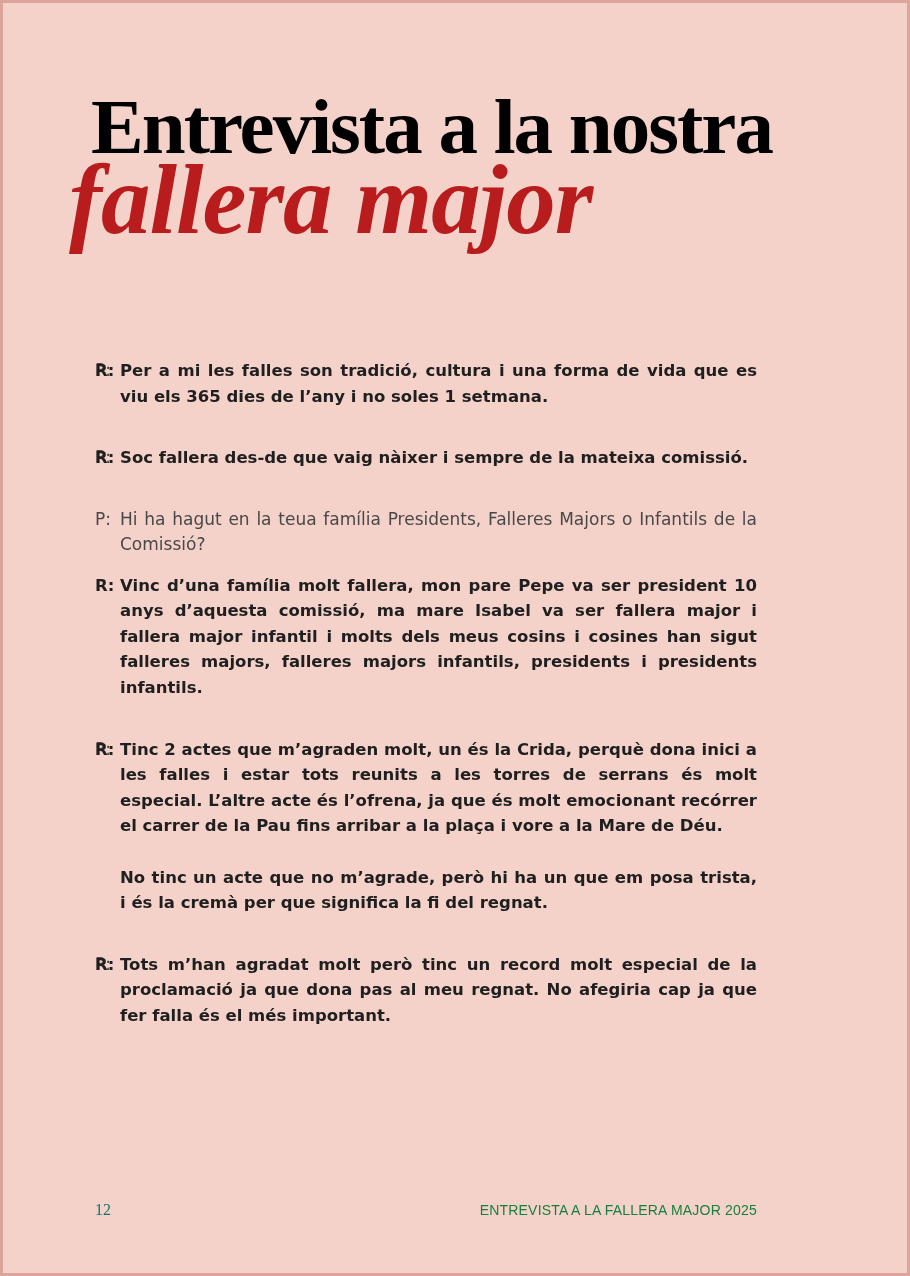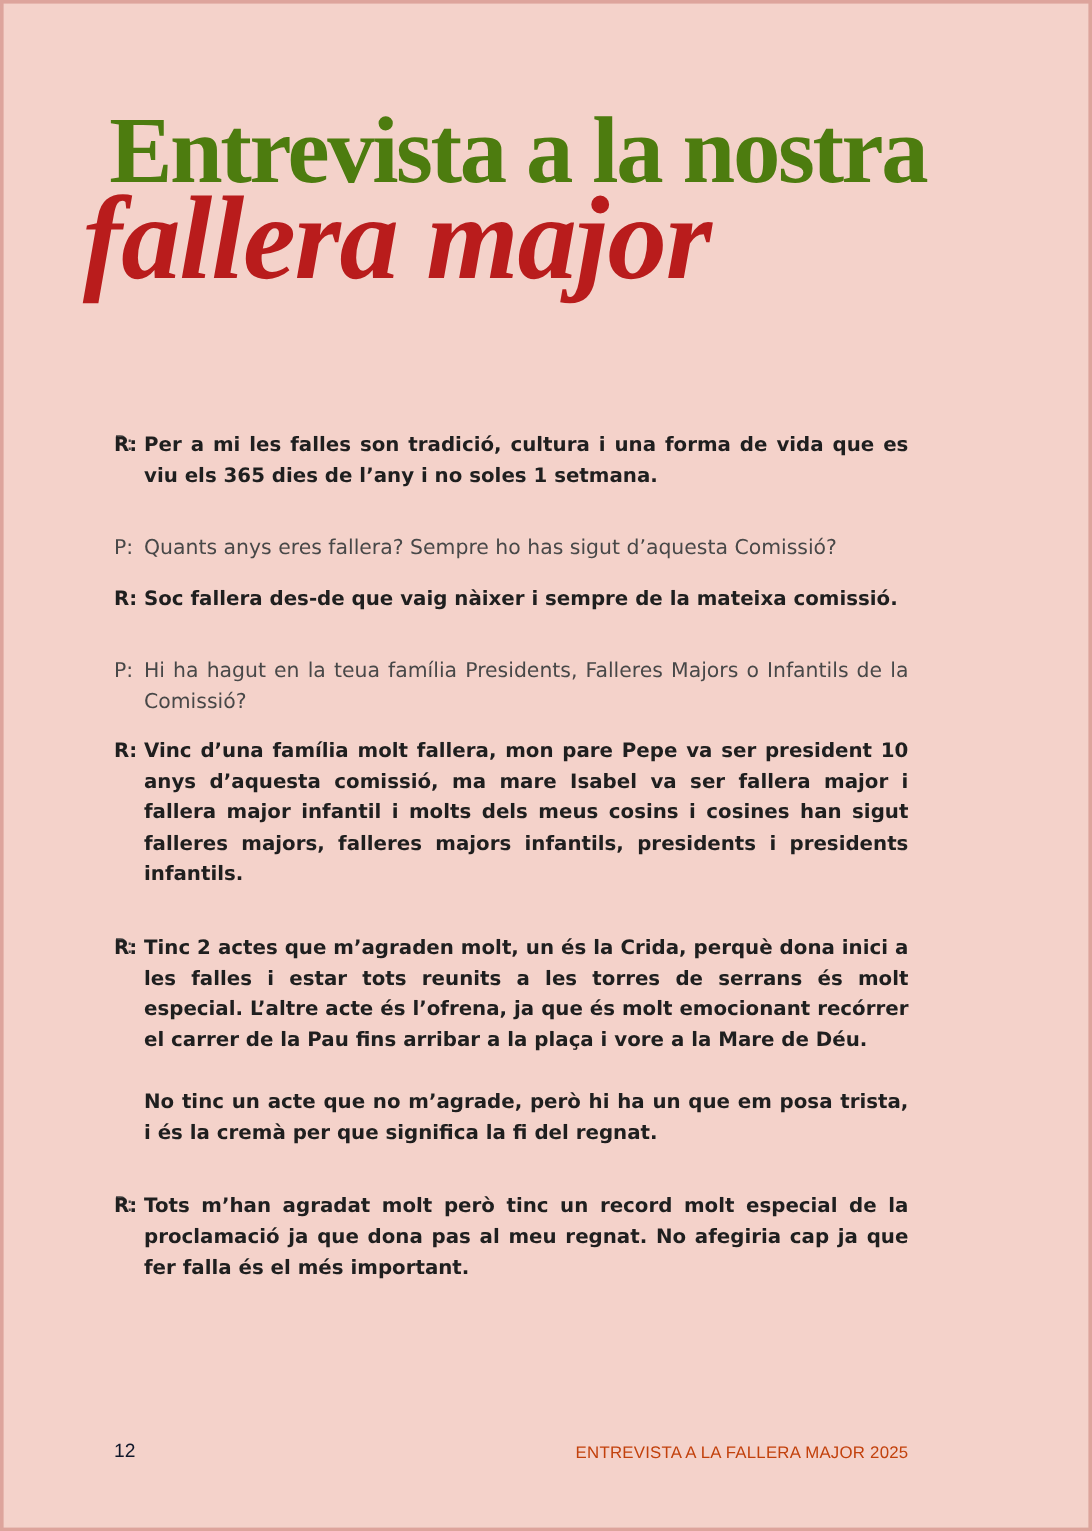--- a/index.html
+++ b/index.html
@@ -89,55 +89,55 @@
   }
 
   .page-number {
     color: #d7452d;
     font-family: "Liberation Sans", sans-serif;
     font-size: 16px;
     font-weight: 400;
   }
 
   .running-title {
-    color: #c2410c;
+    color: #15803d;
     font-family: "Liberation Sans", sans-serif;
     font-size: 14px;
     letter-spacing: 0.2px;
     font-weight: 400;
   }
 </style>
 </head>
 <body style="background: rgb(244, 210, 202); border-color: rgb(221, 164, 156);">
 
 <header class="title-block">
-  <h1 class="title-line1" style="color: #4d7c0f;">Entrevista a la nostra</h1>
+  <h1 class="title-line1" style="color: #000000;">Entrevista a la nostra</h1>
   <h1 class="title-line2" style="color: #b91c1c;">fallera major</h1>
 </header>
 
 <main class="qa-list" id="qa-list">
     <section class="qa-block">
       <p class="question"><span class="prefix">P:</span></p>
       <p class="answer"><span class="prefix">R:</span><span>Per a mi les falles son tradició, cultura i una forma de vida que es viu els 365 dies de l’any i no soles 1 setmana.</span></p>
     </section>
     <section class="qa-block">
-      <p class="question"><span class="prefix">P:</span><span>Quants anys eres fallera? Sempre ho has sigut d’aquesta Comissió?</span></p>
+      <p class="question"><span class="prefix">P:</span></p>
       <p class="answer"><span class="prefix">R:</span><span>Soc fallera des-de que vaig nàixer i sempre de la mateixa comissió.</span></p>
     </section>
     <section class="qa-block">
       <p class="question"><span class="prefix">P:</span><span>Hi ha hagut en la teua família Presidents, Falleres Majors o Infantils de la Comissió?</span></p>
       <p class="answer"><span class="prefix">R:</span><span>Vinc d’una família molt fallera, mon pare Pepe va ser president 10 anys d’aquesta comissió, ma mare Isabel va ser fallera major i fallera major infantil i molts dels meus cosins i cosines han sigut falleres majors, falleres majors infantils, presidents i presidents infantils.</span></p>
     </section>
     <section class="qa-block">
       <p class="question"><span class="prefix">P:</span></p>
       <p class="answer"><span class="prefix">R:</span><span>Tinc 2 actes que m’agraden molt, un és la Crida, perquè dona inici a les falles i estar tots reunits a les torres de serrans és molt especial. L’altre acte és l’ofrena, ja que és molt emocionant recórrer el carrer de la Pau fins arribar a la plaça i vore a la Mare de Déu.</span></p>
       <p class="answer"><span>No tinc un acte que no m’agrade, però hi ha un que em posa trista, i és la cremà per que significa la fi del regnat.</span></p>
     </section>
     <section class="qa-block">
       <p class="question"><span class="prefix">P:</span></p>
       <p class="answer"><span class="prefix">R:</span><span>Tots m’han agradat molt però tinc un record molt especial de la proclamació ja que dona pas al meu regnat. No afegiria cap ja que fer falla és el més important.</span></p>
     </section>
   </main>
 
 <footer class="footer">
-  <span class="page-number" style="color: #0f172a;">12</span>
+  <span class="page-number" style="color: #0f766e; font-family: Liberation Serif, serif;">12</span>
   <span class="running-title">ENTREVISTA A LA FALLERA MAJOR 2025</span>
 </footer>
 
 </body></html>

